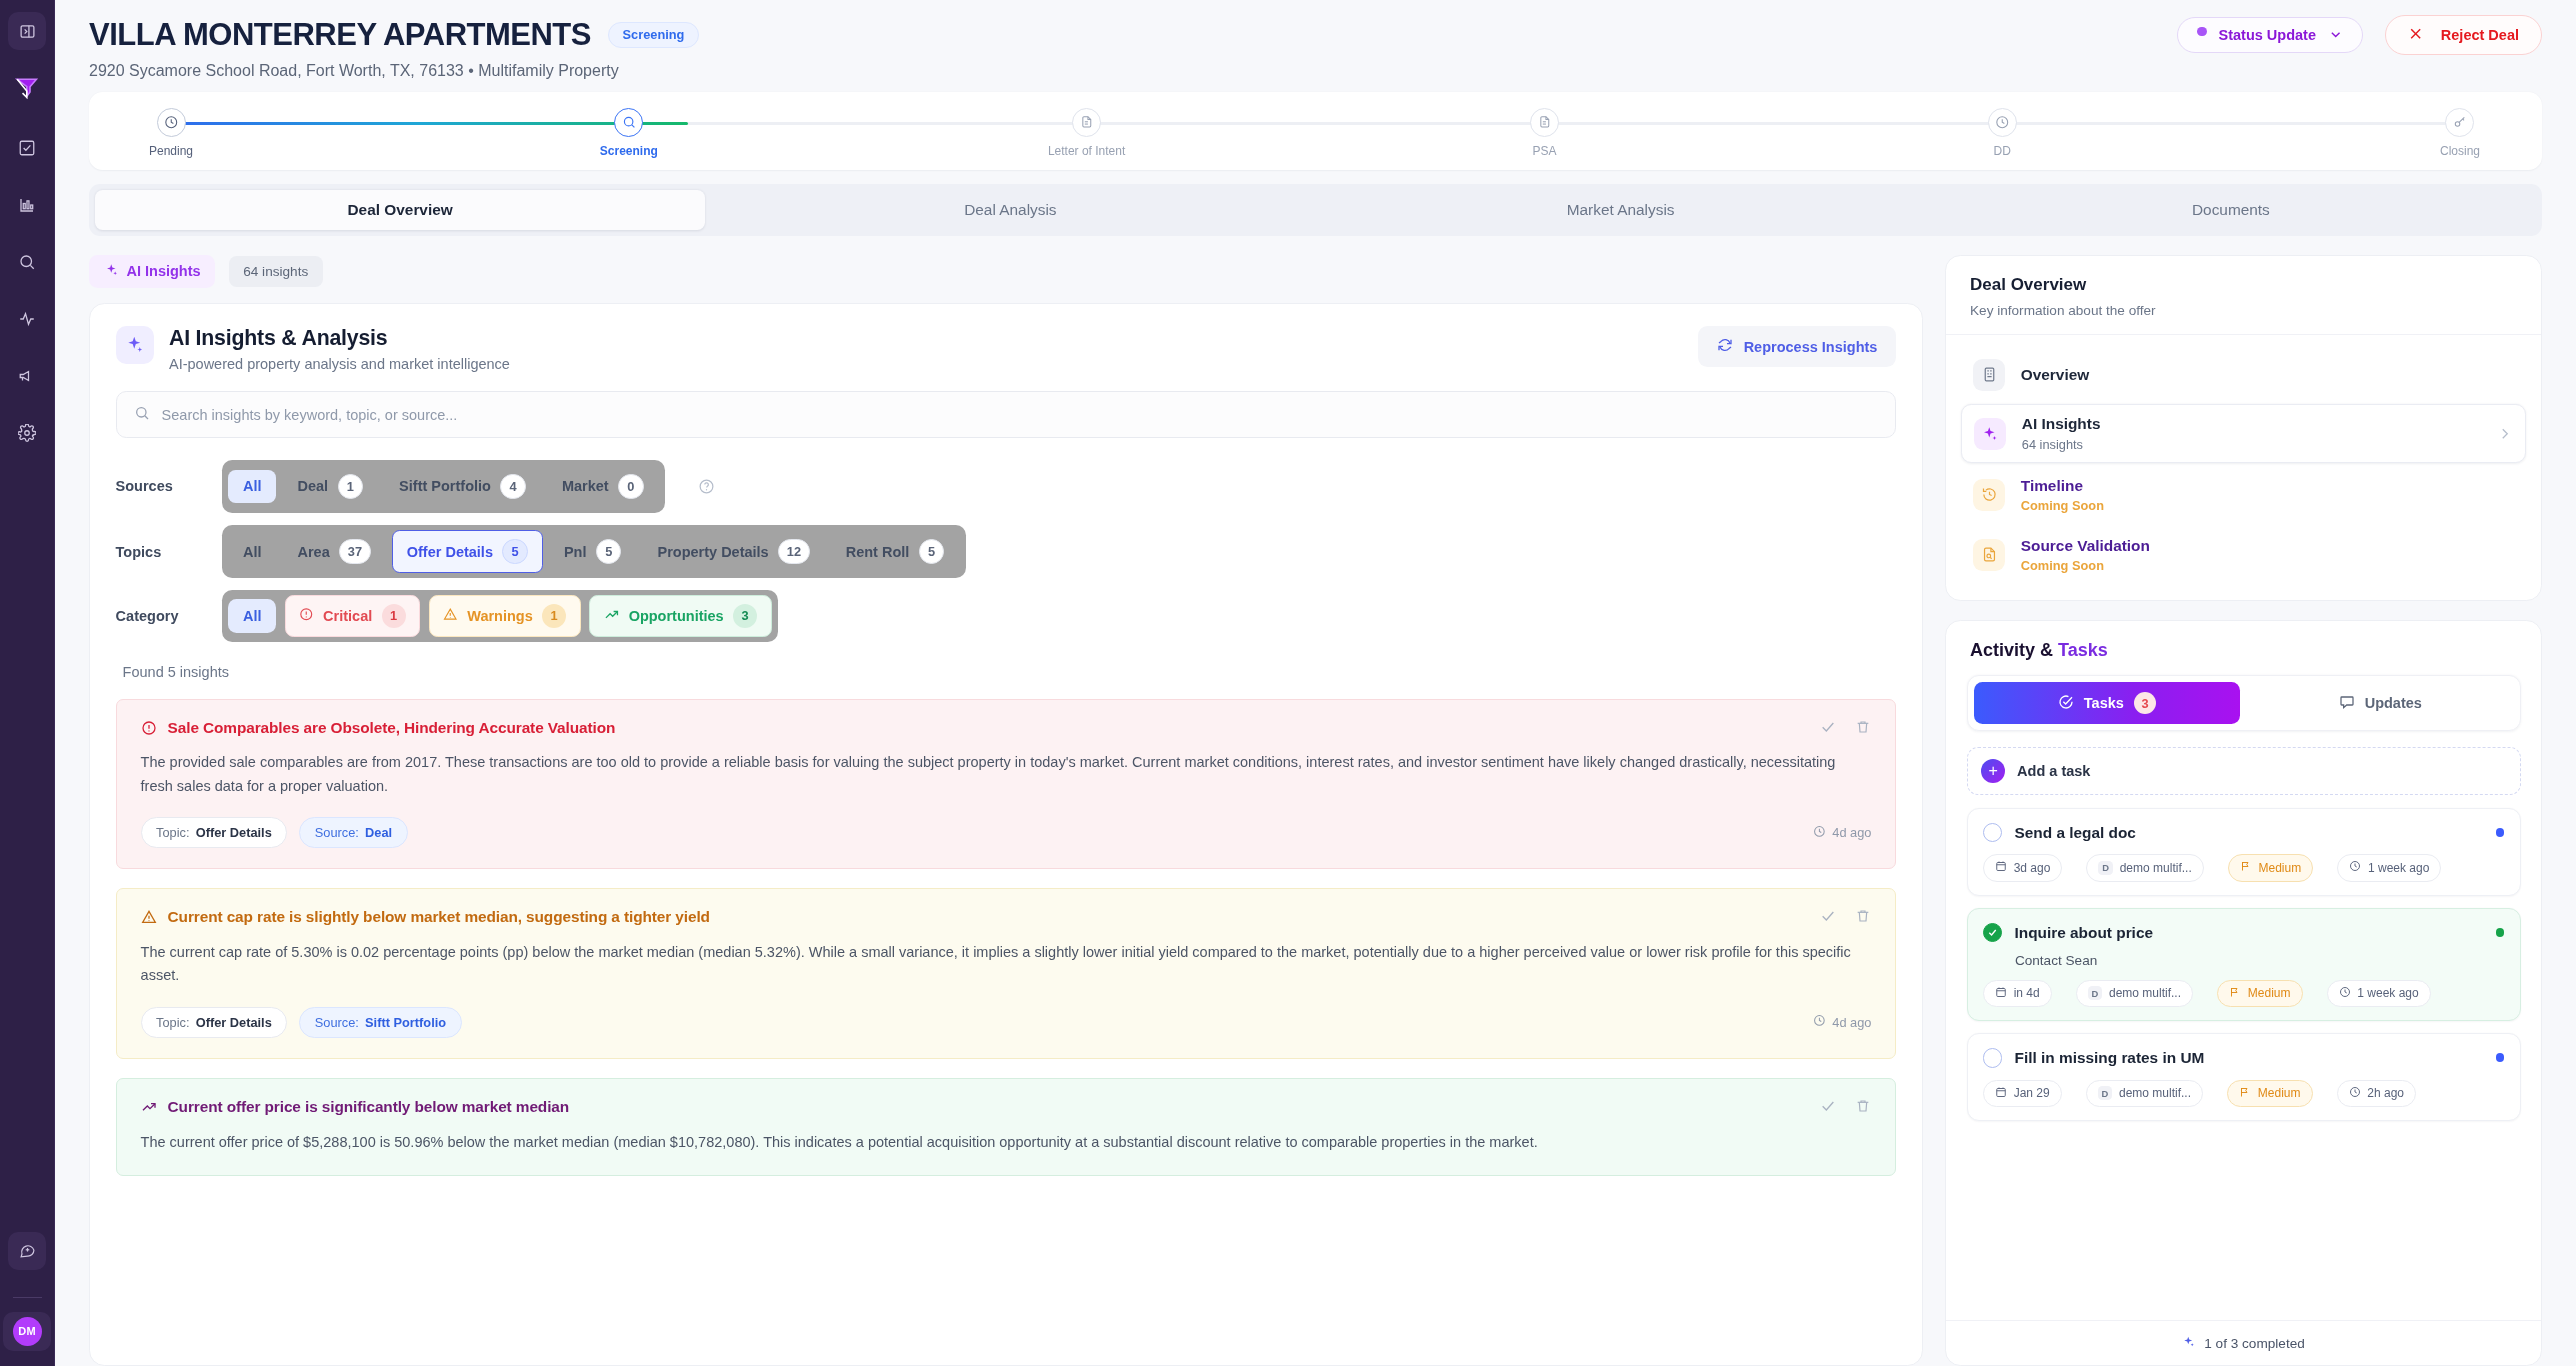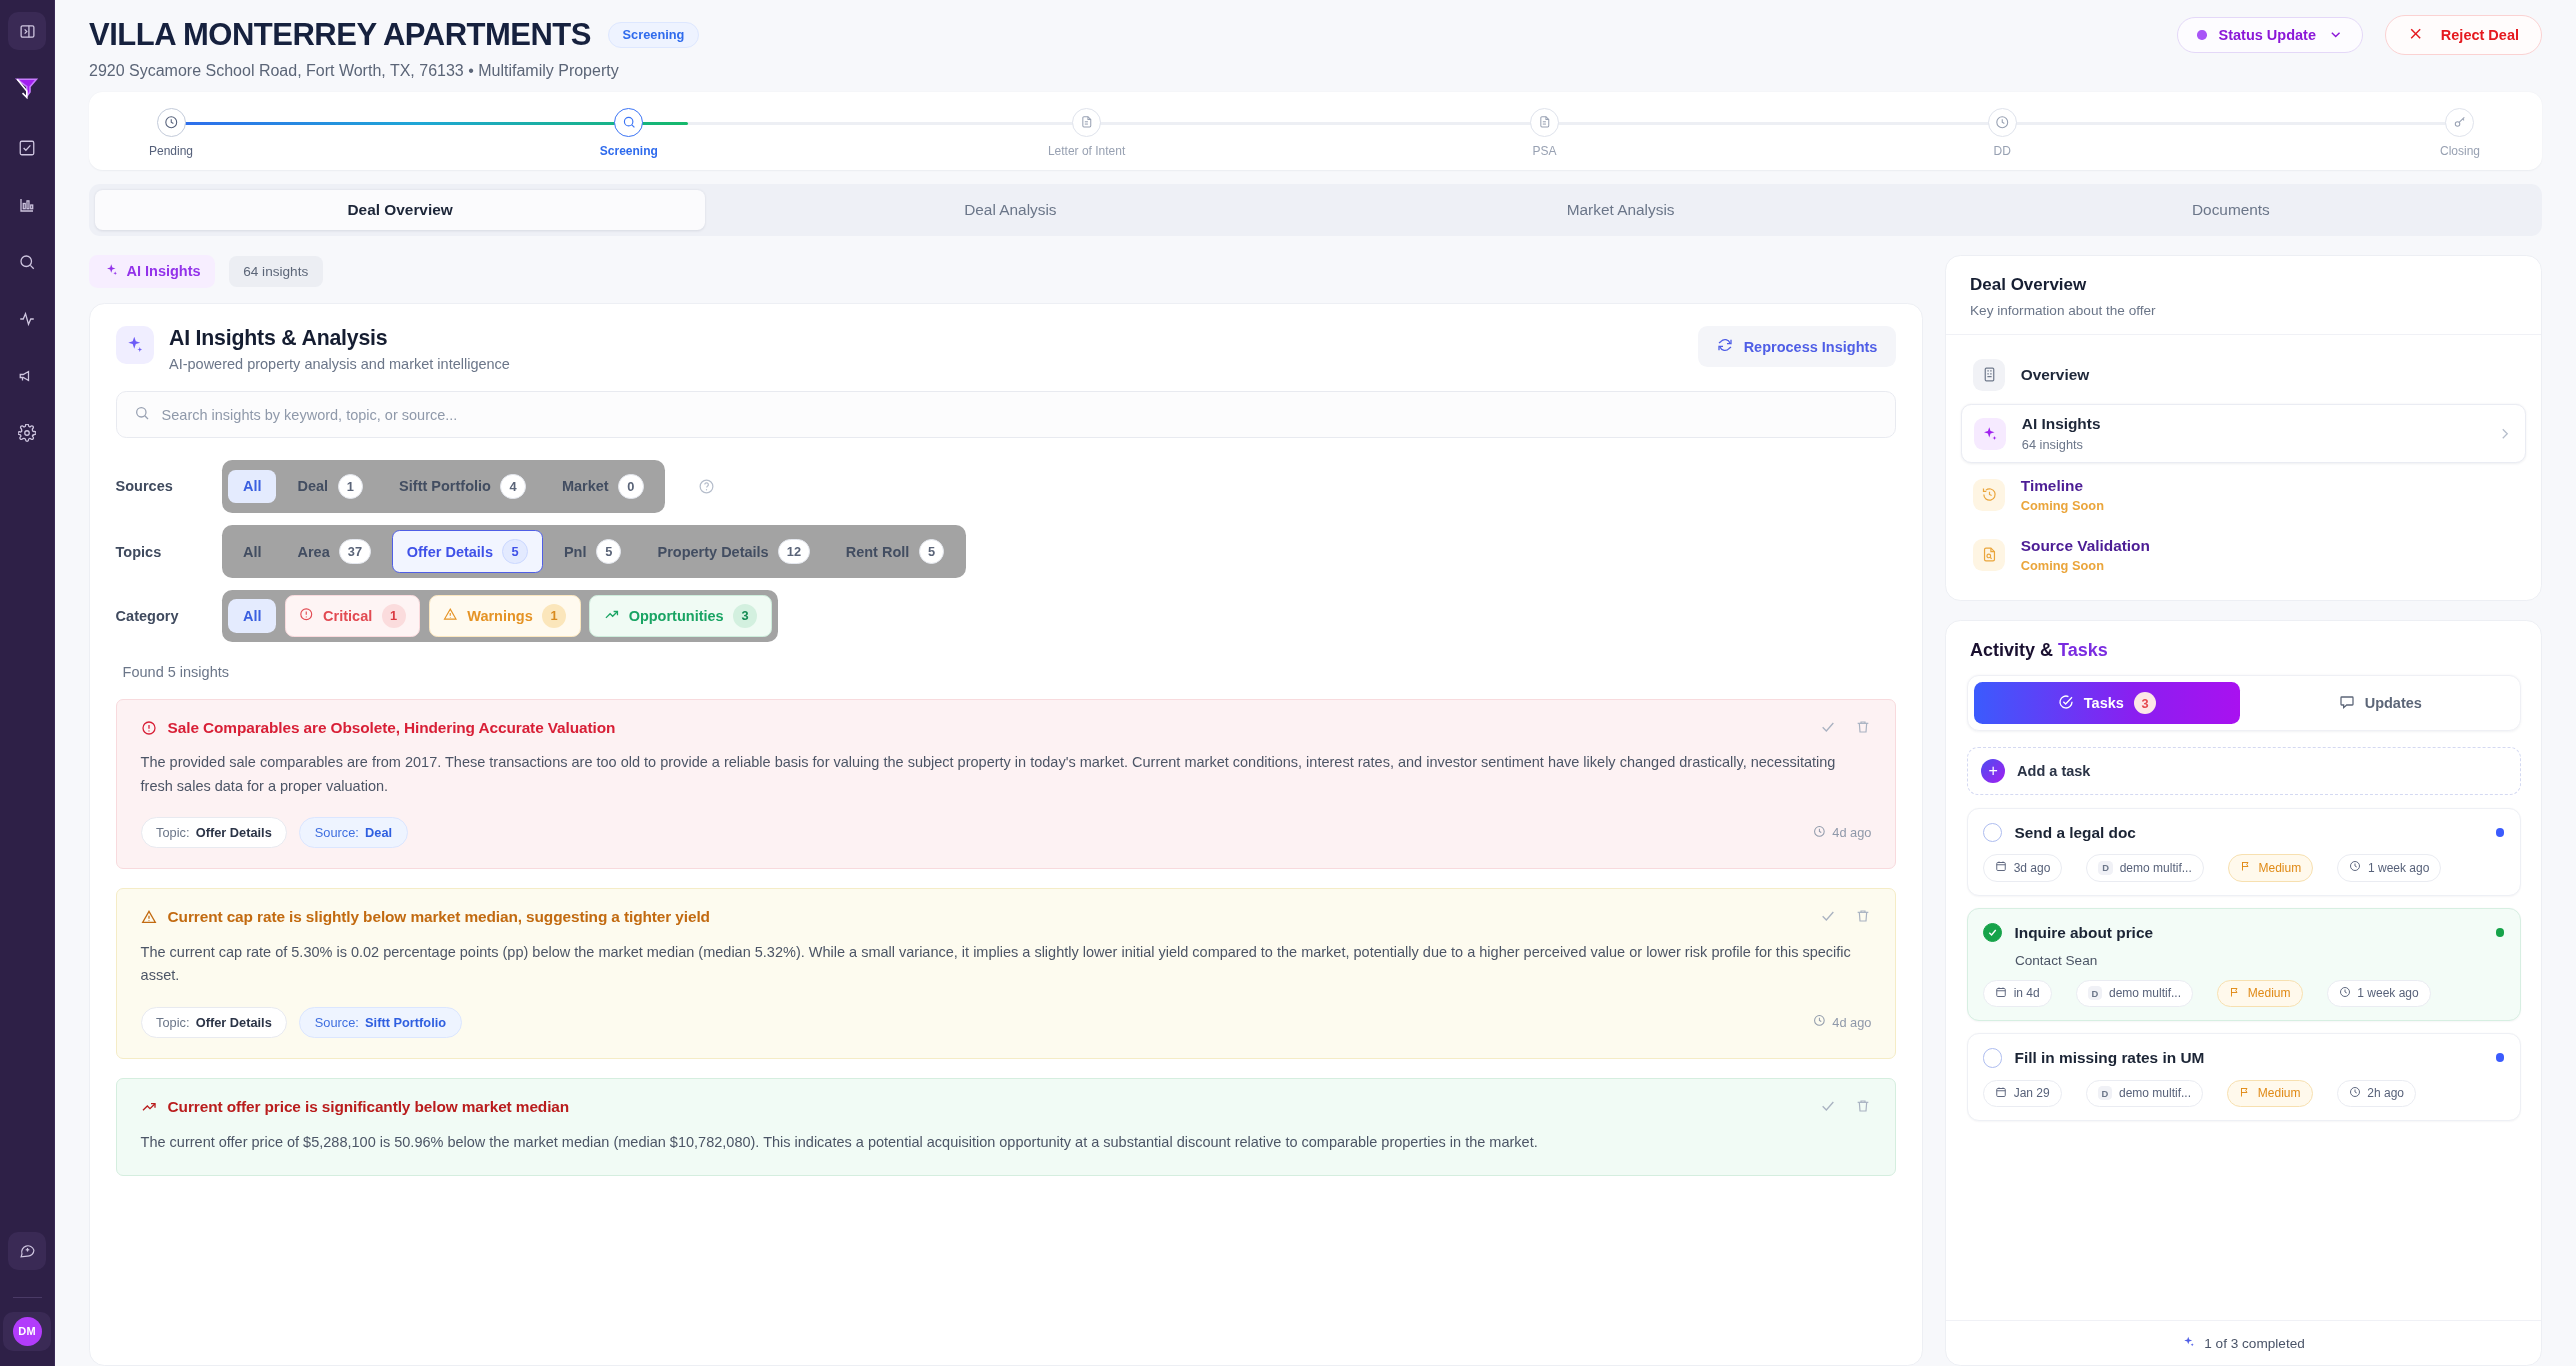--- a/index.html
+++ b/index.html
@@ -49,21 +49,21 @@
   .title {
     font-size: 31px; font-weight: 800; color: #16213e;
     letter-spacing: -0.5px; line-height: 1.05; white-space: nowrap;
   }
   .status-pill {
     background: #eef3ff; color: #2f6bed; border: 0.9px solid #dde7ff;
     border-radius: 852px; padding: 4.3px 13.6px; font-size: 12.8px; font-weight: 700;
   }
   .hdr-actions { margin-left: auto; display: flex; align-items: center; gap: 22px; }
   .btn-status {
-    display: flex; align-items: center; gap: 12px;
+    display: flex; align-items: flex-start; gap: 12px;
     border: 0.9px solid #e4d8f8; background: #fdfcff; border-radius: 852px;
     padding: 9.4px 19px; color: #8b17d8; font-size: 14.5px; font-weight: 700;
     min-width: 171px;
   }
   .dot-purple { width: 9.4px; height: 9.4px; border-radius: 50%; background: #a855f7; }
   .chev { margin-left: auto; display:flex; }
   .btn-reject {
     display: flex; align-items: center; gap: 17px;
     border: 0.9px solid #fbd2d2; background: #fffcfc; border-radius: 852px;
     padding: 9.4px 22px; color: #e5191f; font-size: 14.5px; font-weight: 700;
@@ -199,21 +199,21 @@
   .ilist { margin-top: 19px; display: flex; flex-direction: column; gap: 19px; }
   .icard { border-radius: 7px; border: 0.9px solid; padding: 19px 24px 20.5px 24px; position: relative; }
   .icard.critical { background: #fdf2f3; border-color: #f8dadd; }
   .icard.warning  { background: #fdfbef; border-color: #f5ecc6; }
   .icard.opportunity { background: #f1fbf5; border-color: #d5eedf; }
   .ihead { display: flex; align-items: flex-start; gap: 11px; }
   .ihead .ic { flex: 0 0 auto; display:flex; margin-top:0.9px; }
   .ititle { font-size: 15.4px; font-weight: 700; letter-spacing: -0.1px; }
   .icard.critical .ititle, .icard.critical .ic { color: #d81f36; }
   .icard.warning .ititle, .icard.warning .ic  { color: #c26a10; }
-  .icard.opportunity .ititle, .icard.opportunity .ic { color: #b91c1c; }
+  .icard.opportunity .ititle, .icard.opportunity .ic { color: #701a75; }
   .iactions { margin-left: auto; display: flex; gap: 19px; color: #a9b2c1; }
   .ibody { margin-top: 13.6px; font-size: 14.5px; line-height: 1.62; color: #4c5costing; color:#4c5566; max-width: 1757px; }
   .ifoot { margin-top: 19px; display: flex; align-items: center; gap: 12px; }
   .tag {
     background: #fff; border: 0.9px solid #e8eaf0; border-radius: 852px;
     padding: 6.8px 14.5px; font-size: 12.8px; color: #6b7689;
   }
   .tag b { color:#2b3447; font-weight:700; margin-left:2.6px; }
   .tag.src { background: #eef4ff; border-color:#dbe6ff; color:#3f6fe0; }
   .tag.src b { color:#2f5fe0; }

